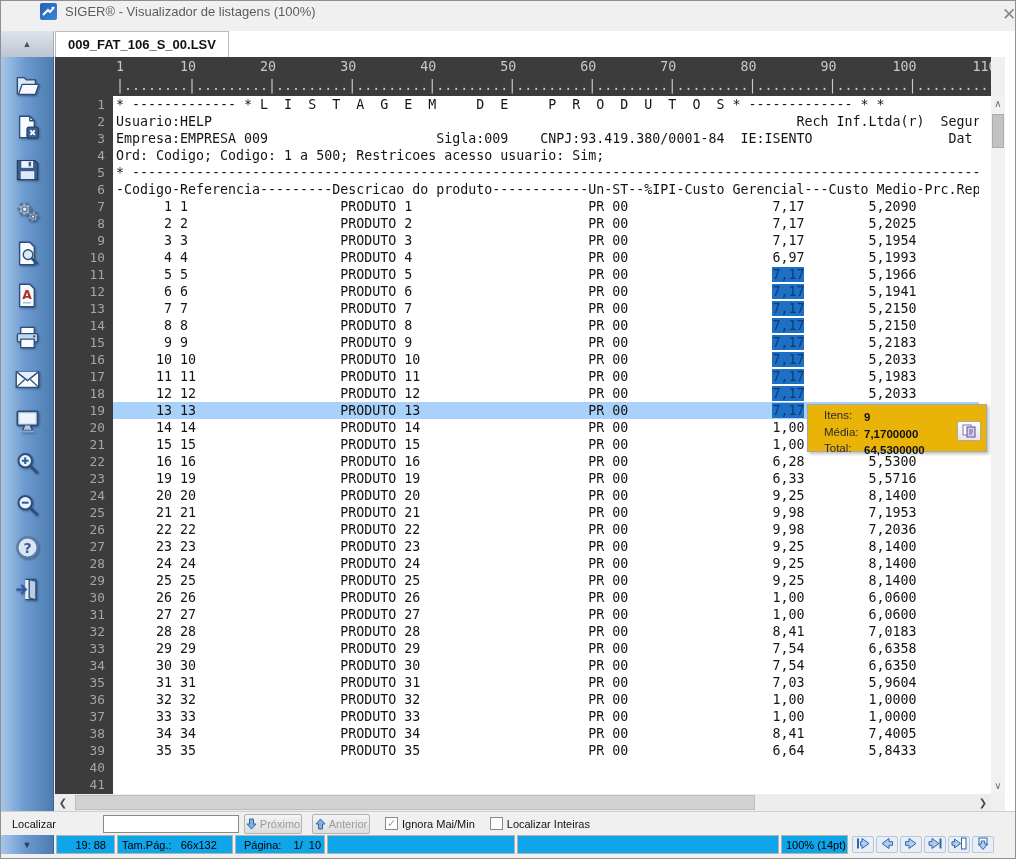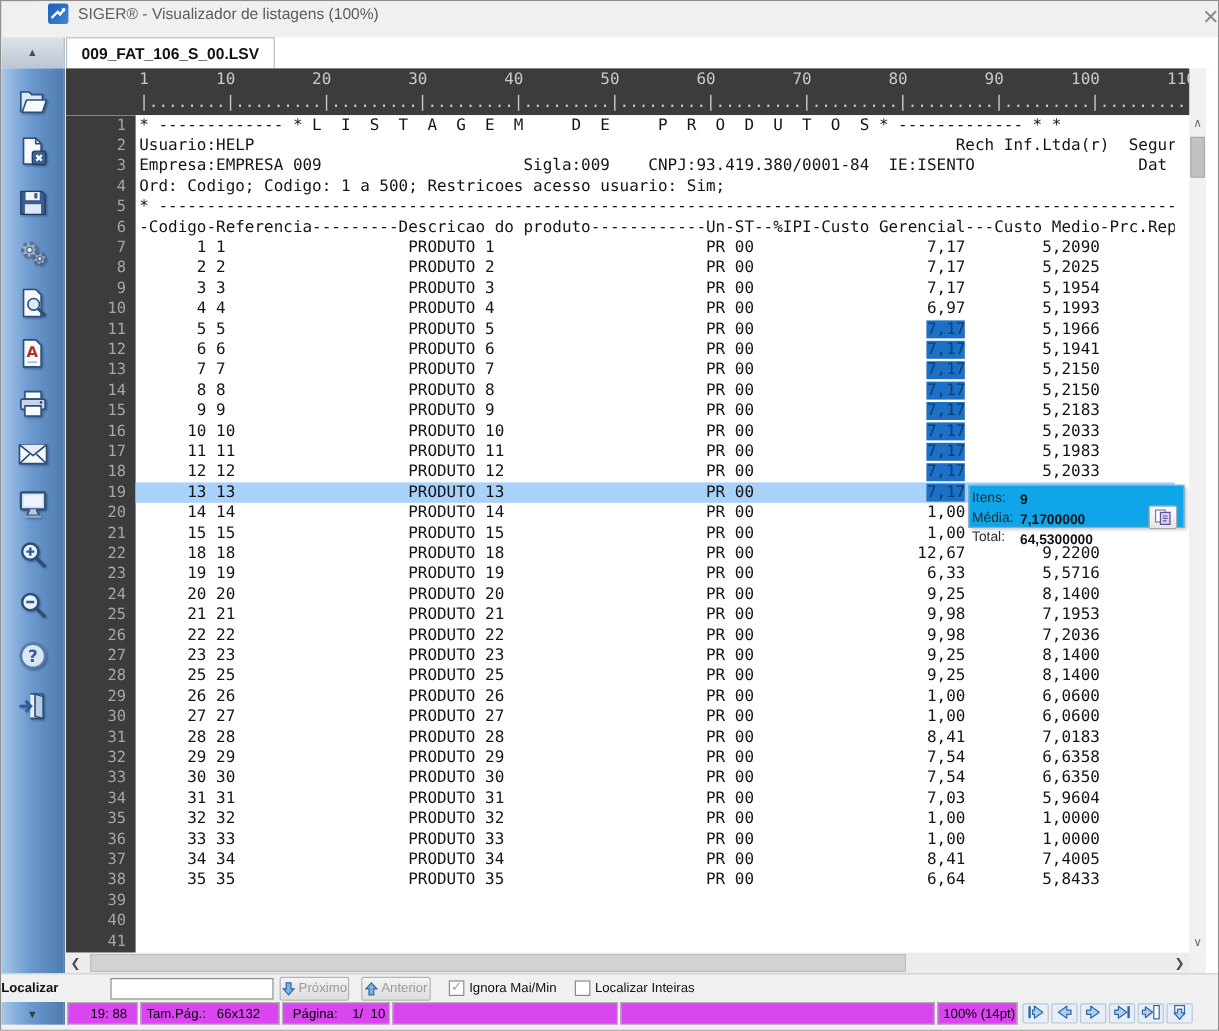--- a/index.html
+++ b/index.html
@@ -41,23 +41,23 @@
               text-align:right; padding-right:8px; }
   .linenums div { height:17px; line-height:17px; }
   .textcol { position:absolute; left:58px; top:0; right:12px; height:100%;
              font-family:"DejaVu Sans Mono", monospace; font-size:13.3px; color:#141414;
              font-variant-ligatures:none; }
   .textcol .cline { height:17px; line-height:17px; white-space:pre; overflow:hidden; padding-left:3px;}
   .cline.rowsel { background:#a9d2fa; }
   .colsel { background:#1c71c7; color:#0f3a6b; }
 
   
-  .tooltip { position:absolute; left:806px; top:403px; width:180px; height:36px;
-             background:#0ea5e9; border:1px solid #a6a6a6; box-shadow:2px 2px 3px rgba(0,0,0,.25);
-             font-size:11.5px; color:#2b2b2b; padding:3px 2px; z-index:5; }
+  .tooltip { position:absolute; left:806px; top:403px; width:180px; height:48px;
+             background:#eab308; border:1px solid #a6a6a6; box-shadow:2px 2px 3px rgba(0,0,0,.25);
+             font-size:11.5px; color:#2b2b2b; padding:3px 16px; z-index:5; }
   .tt-row { display:flex; line-height:14.5px; }
   .tt-label { width:40px; }
   .tt-value { font-weight:bold; color:#111; padding-top:2px; }
   .tt-copy { position:absolute; right:5px; top:16px; width:24px; height:20px;
              background:linear-gradient(#fdfdfd,#e6e6e6); border:1px solid #aaa; border-radius:2px;
              display:flex; align-items:center; justify-content:center; cursor:default; }
 
   
   .vscroll { position:absolute; left:990px; top:95px; width:14px; height:698px; background:#f1f1f1;
              font-size:10px; color:#6f6f6f; }
@@ -78,39 +78,39 @@
              background:linear-gradient(90deg,#a7c6ea 0%,#6d9bd0 45%,#4d7cb0 100%);
              border-right:1px solid #3c648e; display:flex; flex-direction:column; align-items:center;
              padding-top:12px; }
   .sb-btn { width:36px; height:36px; margin-bottom:6px; display:flex; align-items:center;
             justify-content:center; cursor:default; }
   .sb-btn svg { width:27px; height:27px; filter:drop-shadow(1px 1px 1px rgba(0,0,30,.35)); }
 
   
   .searchbar { position:absolute; left:0; top:810px; width:100%; height:24px; background:#f0f0f0;
                border-top:1px solid #cfcfcf; display:flex; align-items:center; font-size:11px; color:#111; }
-  .loc-label { width:43px;font-weight:bold; }
+  .loc-label { margin-left:11px; width:43px; }
   .search-input { margin-left:48px; width:136px; height:18px; border:1px solid #8a8a8a;
                   background:#fff; font-size:11px; padding:0 3px; }
   .sbtn { height:20px; width:58px; margin-left:5px; background:linear-gradient(#f3f3f3,#dddddd);
           border:1px solid #b3b3b3; border-radius:2px; color:#9b9b9b; font-size:11px;
           display:flex; align-items:center; justify-content:center; gap:3px; cursor:default; }
   .sbtn:nth-of-type(2){ margin-left:10px; }
   .sbtn svg{ flex:0 0 auto; }
   .cbx { width:13px; height:13px; background:#fff; border:1px solid #8a8a8a; margin-left:15px;
          font-size:11px; line-height:11px; text-align:center; color:#9aa0a6; }
   .cbx-label { margin-left:4px; }
 
   
   .statusbar { position:absolute; left:0; top:834px; width:100%; height:19px; background:#f0f0f0;
                display:flex; align-items:stretch; font-size:11px; color:#000; }
   .st-blue { width:53px; flex:0 0 auto; background:linear-gradient(90deg,#a7c6ea,#6d9bd0 45%,#4d7cb0);
              border-right:1px solid #3c648e; display:flex; align-items:center; justify-content:center;
              color:#2f3c4c; font-size:9px; }
-  .st-cell { border:1px solid #b2b2b2; background:#d946ef; margin-left:2px; white-space:pre;
+  .st-cell { border:1px solid #b2b2b2; background:#0ea5e9; margin-left:2px; white-space:pre;
              display:flex; align-items:center; overflow:hidden;text-align:center; }
   .c-cursor{ width:59px; justify-content:flex-end; padding-right:8px;}
   .c-size{ width:116px; padding-left:4px;}
   .c-page{ width:90px; padding-left:8px;}
   .c-e1{ width:188px;} .c-e2{ width:262px;}
   .c-zoom{ width:67px; padding-left:4px;}
   .c-nav{ width:152px; border:none; background:none; display:flex; align-items:center; gap:2px;
           padding-left:4px;}
   .nav-btn{ width:22px; height:17px; background:#e7eef8; border:1px solid #b7c6da; border-radius:2px;
             display:flex; align-items:center; justify-content:center; cursor:default;}
@@ -302,26 +302,27 @@
         <div class="cline">      6 6                   PRODUTO 6                      PR 00                  <span class="colsel">7,17</span>        5,1941</div>
         <div class="cline">      7 7                   PRODUTO 7                      PR 00                  <span class="colsel">7,17</span>        5,2150</div>
         <div class="cline">      8 8                   PRODUTO 8                      PR 00                  <span class="colsel">7,17</span>        5,2150</div>
         <div class="cline">      9 9                   PRODUTO 9                      PR 00                  <span class="colsel">7,17</span>        5,2183</div>
         <div class="cline">     10 10                  PRODUTO 10                     PR 00                  <span class="colsel">7,17</span>        5,2033</div>
         <div class="cline">     11 11                  PRODUTO 11                     PR 00                  <span class="colsel">7,17</span>        5,1983</div>
         <div class="cline">     12 12                  PRODUTO 12                     PR 00                  <span class="colsel">7,17</span>        5,2033</div>
         <div class="cline rowsel">     13 13                  PRODUTO 13                     PR 00                  <span class="colsel">7,17</span>              </div>
         <div class="cline">     14 14                  PRODUTO 14                     PR 00                  1,00              </div>
         <div class="cline">     15 15                  PRODUTO 15                     PR 00                  1,00              </div>
-        <div class="cline">     18 18                  PRODUTO 18                     PR 00                 12,67        9,2200</div>
+        <div class="cline">     16 16                  PRODUTO 16                     PR 00                  6,28        5,5300</div>
         <div class="cline">     19 19                  PRODUTO 19                     PR 00                  6,33        5,5716</div>
         <div class="cline">     20 20                  PRODUTO 20                     PR 00                  9,25        8,1400</div>
         <div class="cline">     21 21                  PRODUTO 21                     PR 00                  9,98        7,1953</div>
         <div class="cline">     22 22                  PRODUTO 22                     PR 00                  9,98        7,2036</div>
         <div class="cline">     23 23                  PRODUTO 23                     PR 00                  9,25        8,1400</div>
+        <div class="cline">     24 24                  PRODUTO 24                     PR 00                  9,25        8,1400</div>
         <div class="cline">     25 25                  PRODUTO 25                     PR 00                  9,25        8,1400</div>
         <div class="cline">     26 26                  PRODUTO 26                     PR 00                  1,00        6,0600</div>
         <div class="cline">     27 27                  PRODUTO 27                     PR 00                  1,00        6,0600</div>
         <div class="cline">     28 28                  PRODUTO 28                     PR 00                  8,41        7,0183</div>
         <div class="cline">     29 29                  PRODUTO 29                     PR 00                  7,54        6,6358</div>
         <div class="cline">     30 30                  PRODUTO 30                     PR 00                  7,54        6,6350</div>
         <div class="cline">     31 31                  PRODUTO 31                     PR 00                  7,03        5,9604</div>
         <div class="cline">     32 32                  PRODUTO 32                     PR 00                  1,00        1,0000</div>
         <div class="cline">     33 33                  PRODUTO 33                     PR 00                  1,00        1,0000</div>
         <div class="cline">     34 34                  PRODUTO 34                     PR 00                  8,41        7,4005</div>

